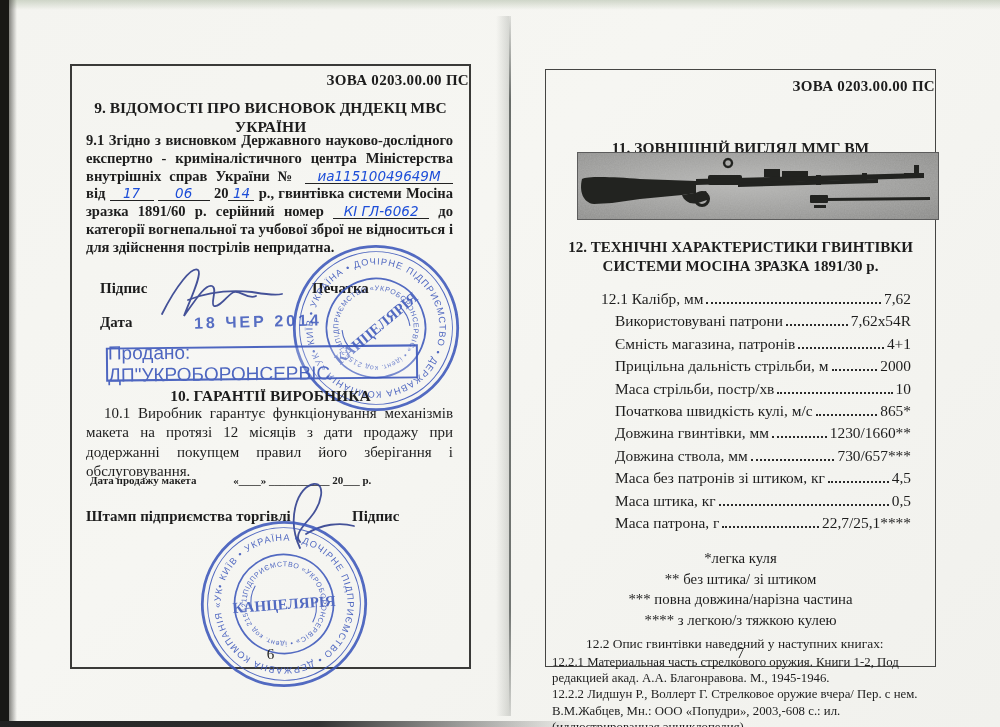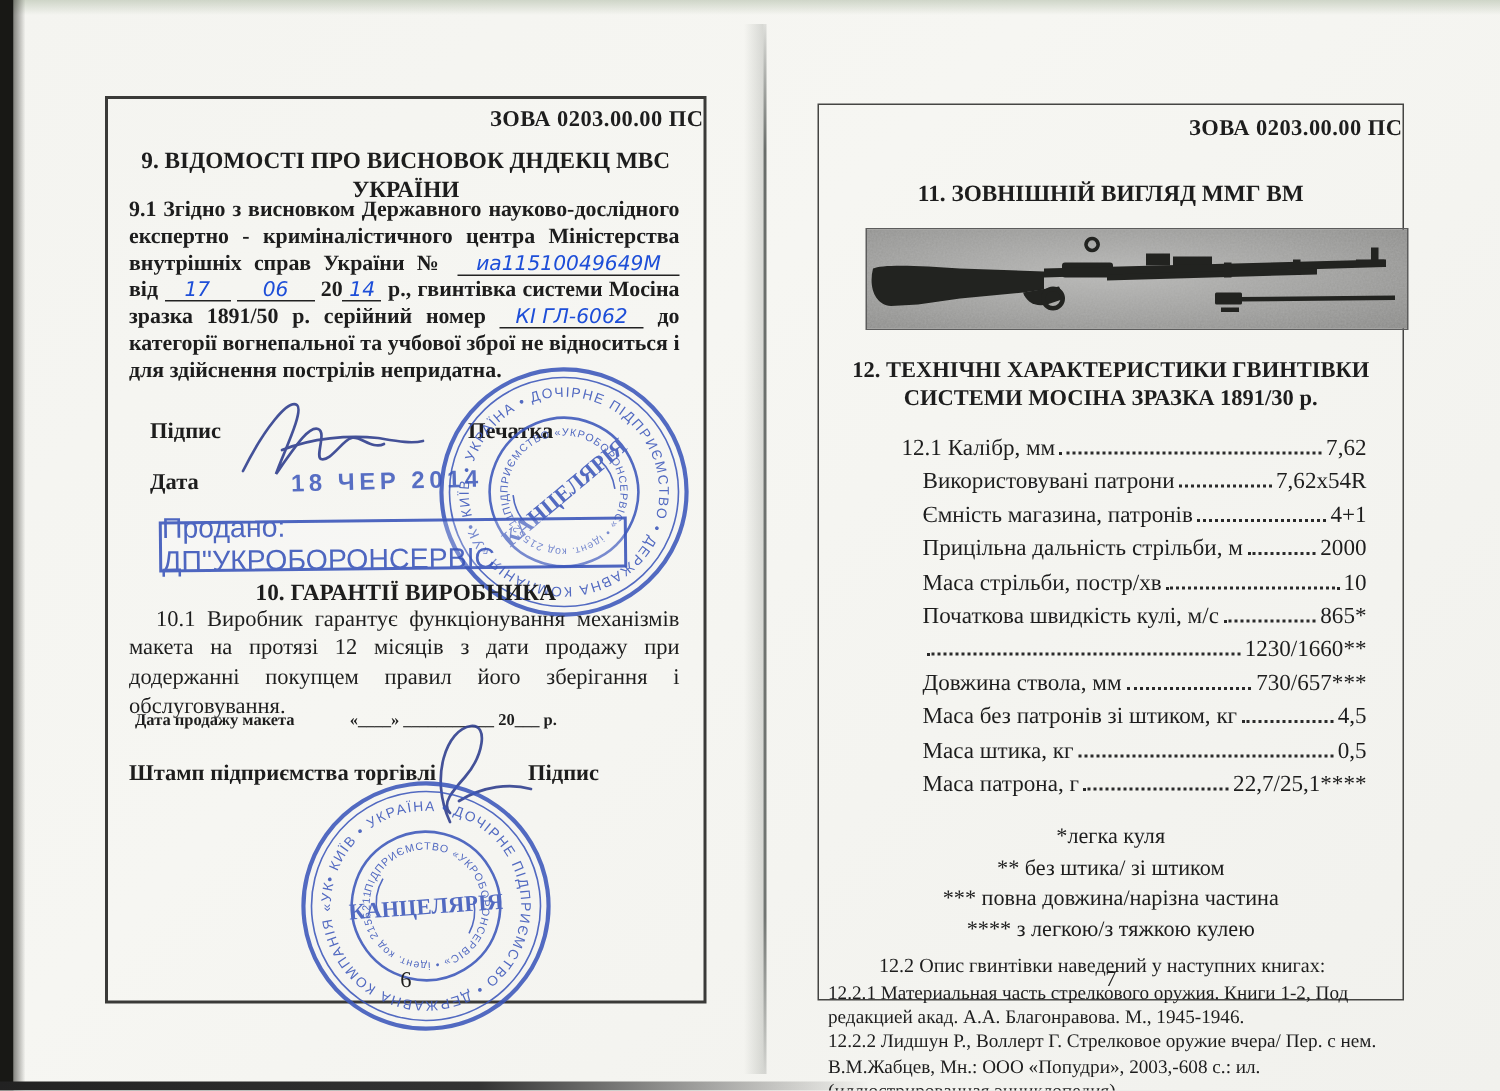--- a/index.html
+++ b/index.html
@@ -57,21 +57,21 @@
   .p101 .indent{display:inline-block;width:18px;}
   .sale-line{position:absolute;left:18px;top:408px;width:367px;font-weight:bold;font-size:11px;}
   .sale-line .blanks{margin-left:34px;}
   .trade-line{position:absolute;left:14px;top:442px;width:367px;font-weight:bold;font-size:15px;}
   .trade-line .pidpys2{position:absolute;left:266px;top:0;}
   .stamp{position:absolute;opacity:.88;}
   .stamp1{left:218px;top:176px;width:172px;height:172px;transform:rotate(-22deg);}
   .stamp2{left:126px;top:452px;width:172px;height:172px;transform:rotate(14deg);}
 
   
-  .s11-title{top:50px;font-size:15.5px;}
+  .s11-title{top:68px;font-size:15.5px;}
   .rifle-photo{position:absolute;left:31px;top:82px;width:360px;height:66px;border:1px solid #5c5c5c;}
   .s12-title{top:168px;font-size:15px;line-height:19px;}
   .specs{position:absolute;left:55px;top:218px;width:310px;font-size:15.4px;}
   .spec-row{display:flex;align-items:baseline;line-height:22.4px;}
   .spec-row:not(:first-child){padding-left:14px;}
   .spec-label{white-space:nowrap;}
   .spec-leader{flex:1;border-bottom:2.2px dotted #2a2a2a;margin:0 3px 4px 3px;min-width:12px;}
   .spec-value{white-space:nowrap;}
   .footnotes{position:absolute;left:0;top:478px;width:100%;text-align:center;font-size:14.8px;line-height:20.6px;}
   .p122{position:absolute;left:40px;top:566px;width:340px;font-size:13.4px;}
@@ -97,21 +97,21 @@
     <span>УКРАЇНИ</span>
   </div>
 
   <div class="p91">
     <span>9.1 Згідно з висновком Державного науково-дослідного експертно - криміналістичного центра Міністерства внутрішніх справ України №</span>
     <span class="blank" style="min-width:148px"><span class="hw">иа11510049649М</span></span>
     <span>від</span>
     <span class="blank" style="min-width:44px"><span class="hw">17</span></span>
     <span class="blank" style="min-width:52px"><span class="hw">06</span></span>
     <span>20</span><span class="blank" style="min-width:26px"><span class="hw">14</span></span>
-    <span>р.,  гвинтівка системи Мосіна зразка 1891/50 р. серійний номер</span>
+    <span>р.,  гвинтівка системи Мосіна зразка 1891/60 р. серійний номер</span>
     <span class="blank" style="min-width:96px"><span class="hw">КІ ГЛ-6062</span></span>
     <span>до категорії вогнепальної та учбової зброї не відноситься і для здійснення пострілів непридатна.</span>
   </div>
 
   <div class="row-sign1">
     <span class="lbl lbl-pidpys">Підпис</span>
     <span class="lbl lbl-pechatka">Печатка</span>
   </div>
   <span class="lbl lbl-data">Дата</span>
 
@@ -271,20 +271,21 @@
       <span class="spec-label">Маса стрільби, постр/хв</span>
       <span class="spec-leader"></span>
       <span class="spec-value">10</span>
     </div>
       <div class="spec-row">
       <span class="spec-label">Початкова швидкість кулі, м/с</span>
       <span class="spec-leader"></span>
       <span class="spec-value">865*</span>
     </div>
       <div class="spec-row">
+      <span class="spec-label">Довжина гвинтівки, мм</span>
       <span class="spec-leader"></span>
       <span class="spec-value">1230/1660**</span>
     </div>
       <div class="spec-row">
       <span class="spec-label">Довжина ствола, мм</span>
       <span class="spec-leader"></span>
       <span class="spec-value">730/657***</span>
     </div>
       <div class="spec-row">
       <span class="spec-label">Маса без патронів зі штиком, кг</span>

